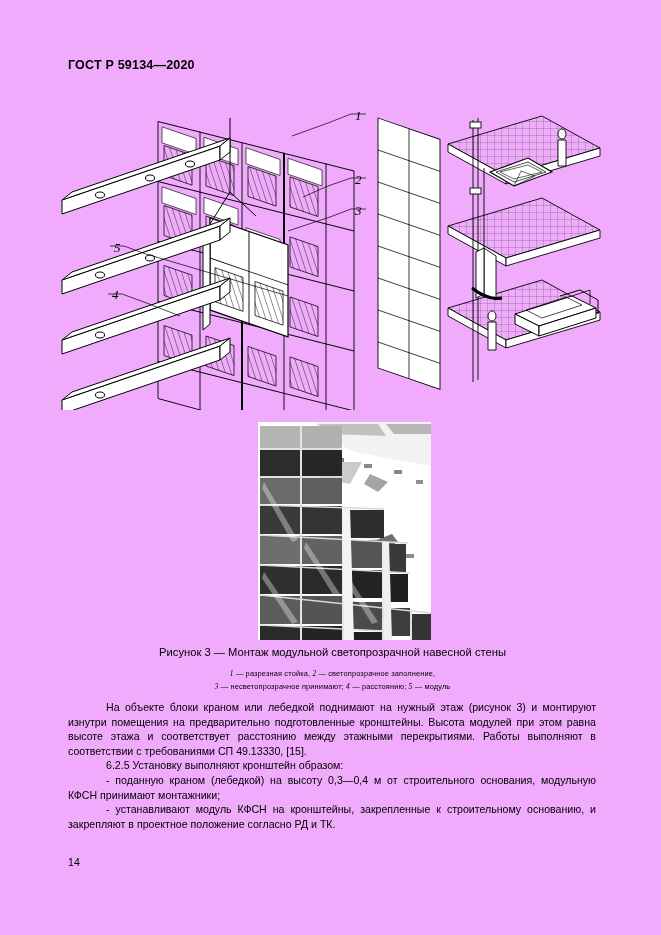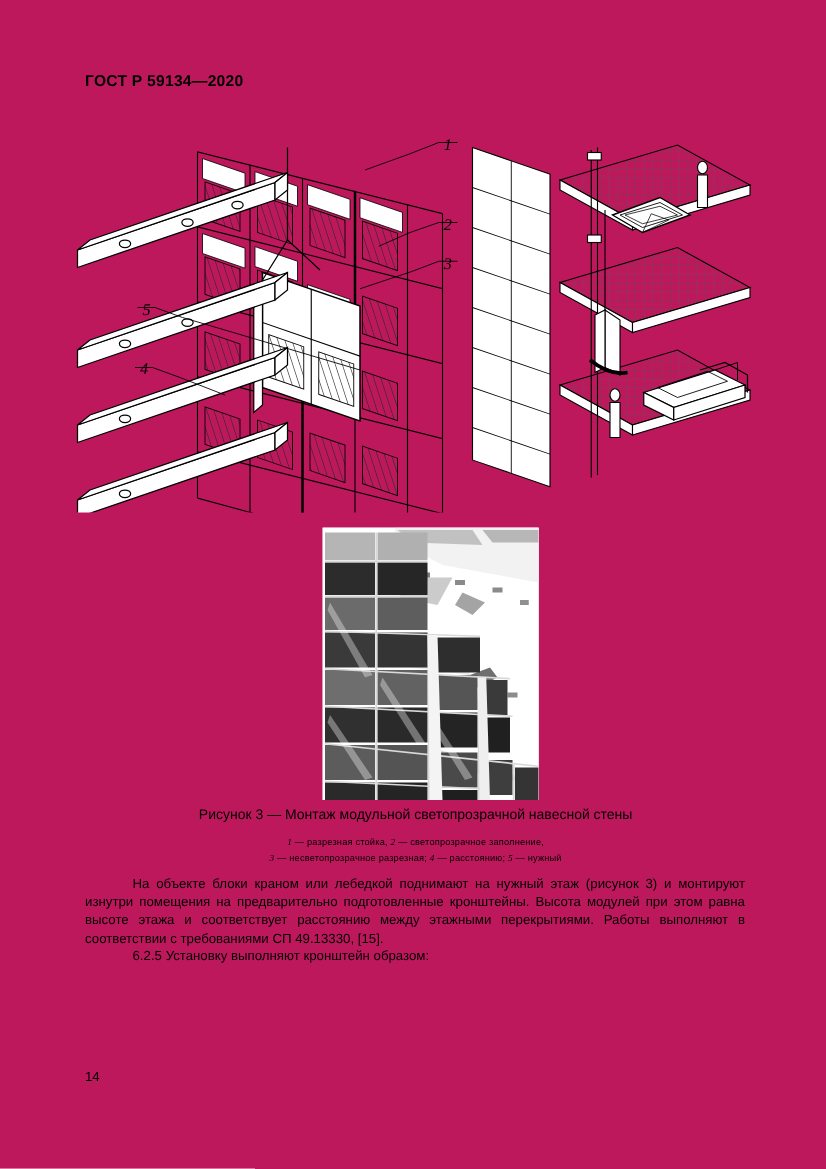--- a/index.html
+++ b/index.html
@@ -4,21 +4,21 @@
 <style>
   html, body {
     margin: 0;
     padding: 0;
     background: #ffffff;
   }
   .page {
     position: relative;
     width: 661px;
     height: 935px;
-    background: #be185d;
+    background: #f0abfc;
     font-family: "Liberation Sans", sans-serif;
     color: #000000;
     overflow: hidden;
   }
 
   
   .doc-header {
     position: absolute;
     left: 68px;
     top: 58px;
@@ -435,27 +435,29 @@
         <path d="M84 86 L92 86 L96 218 L86 218 Z" fill="#f4f4f4"></path>
         <path d="M124 120 L131 120 L134 218 L126 218 Z" fill="#efefef"></path>
       </svg>
     </div>
 
     <div class="legend">
       <div>
         <span class="num">1</span><span> — разрезная стойка, </span><span class="num">2</span><span> —  светопрозрачное заполнение,</span>
       </div>
       <div>
-        <span class="num">3</span><span> — несветопрозрачное разрезная; </span><span class="num">4</span><span> —  расстоянию; </span><span class="num">5</span><span> — нужный</span>
+        <span class="num">3</span><span> — несветопрозрачное принимают; </span><span class="num">4</span><span> —  расстоянию; </span><span class="num">5</span><span> — модуль</span>
       </div>
     </div>
 
     <div class="fig-caption">Рисунок 3 — Монтаж модульной светопрозрачной навесной стены</div>
   </div>
 
   <div class="body-text">
     <p class="p-indent">На объекте блоки краном или лебедкой поднимают на нужный этаж (рисунок 3) и монтируют изнутри помещения на предварительно подготовленные кронштейны. Высота модулей при этом равна высоте этажа и соответствует расстоянию между этажными перекрытиями. Работы выполняют в соответствии с требованиями СП 49.13330, [15].</p>
     <p class="p-indent">6.2.5 Установку выполняют кронштейн образом:</p>
+    <p class="p-indent">- поданную краном (лебедкой) на высоту 0,3—0,4 м от строительного основания, модульную КФСН принимают монтажники;</p>
+    <p class="p-indent">- устанавливают модуль КФСН на кронштейны, закрепленные к строительному основанию, и закрепляют в проектное положение согласно РД и ТК.</p>
   </div>
 
   <div class="page-number">14</div>
 
 </div>
 
 </body></html>

